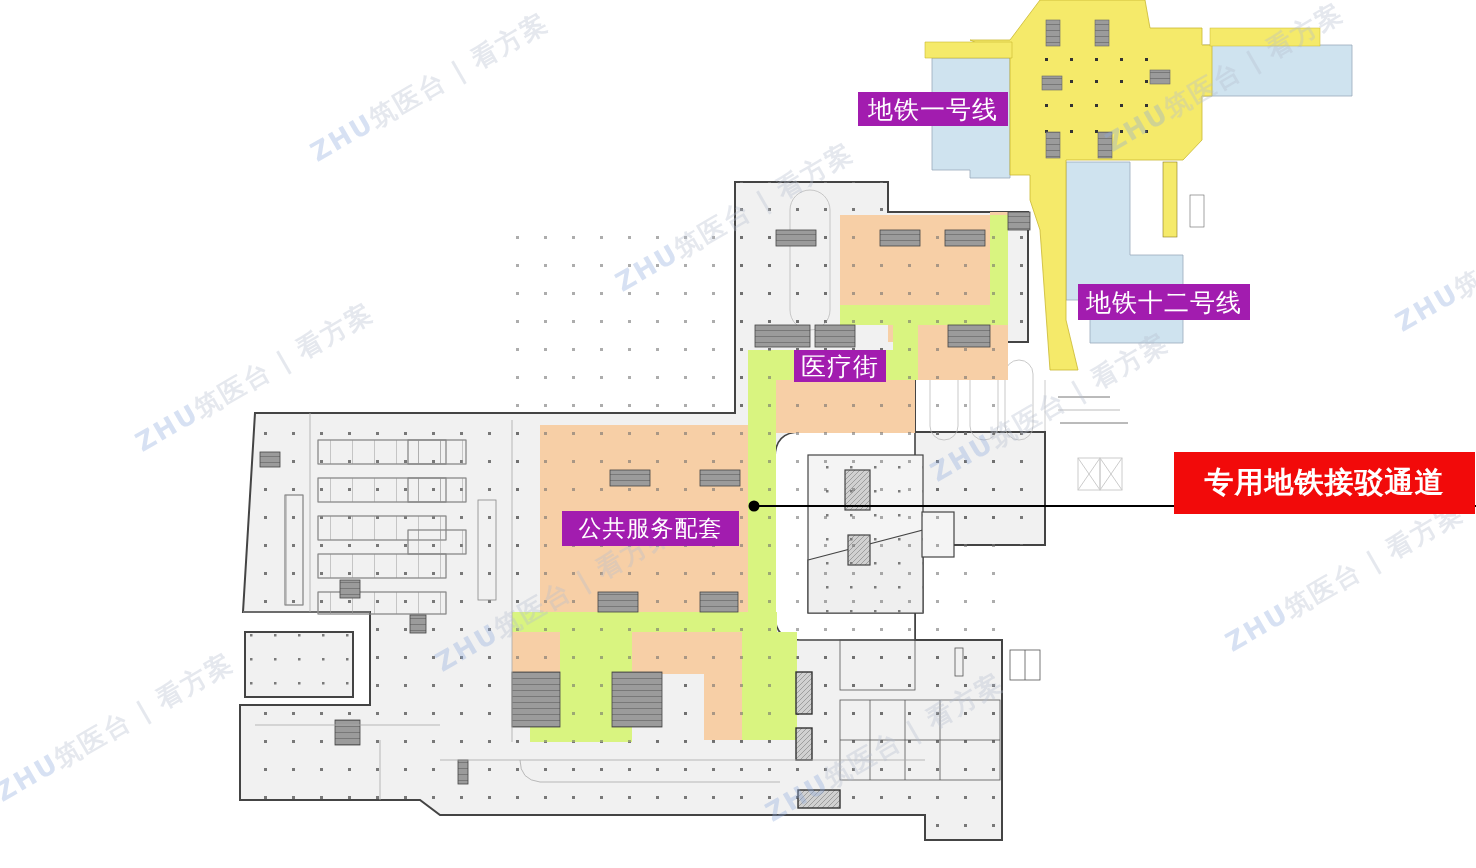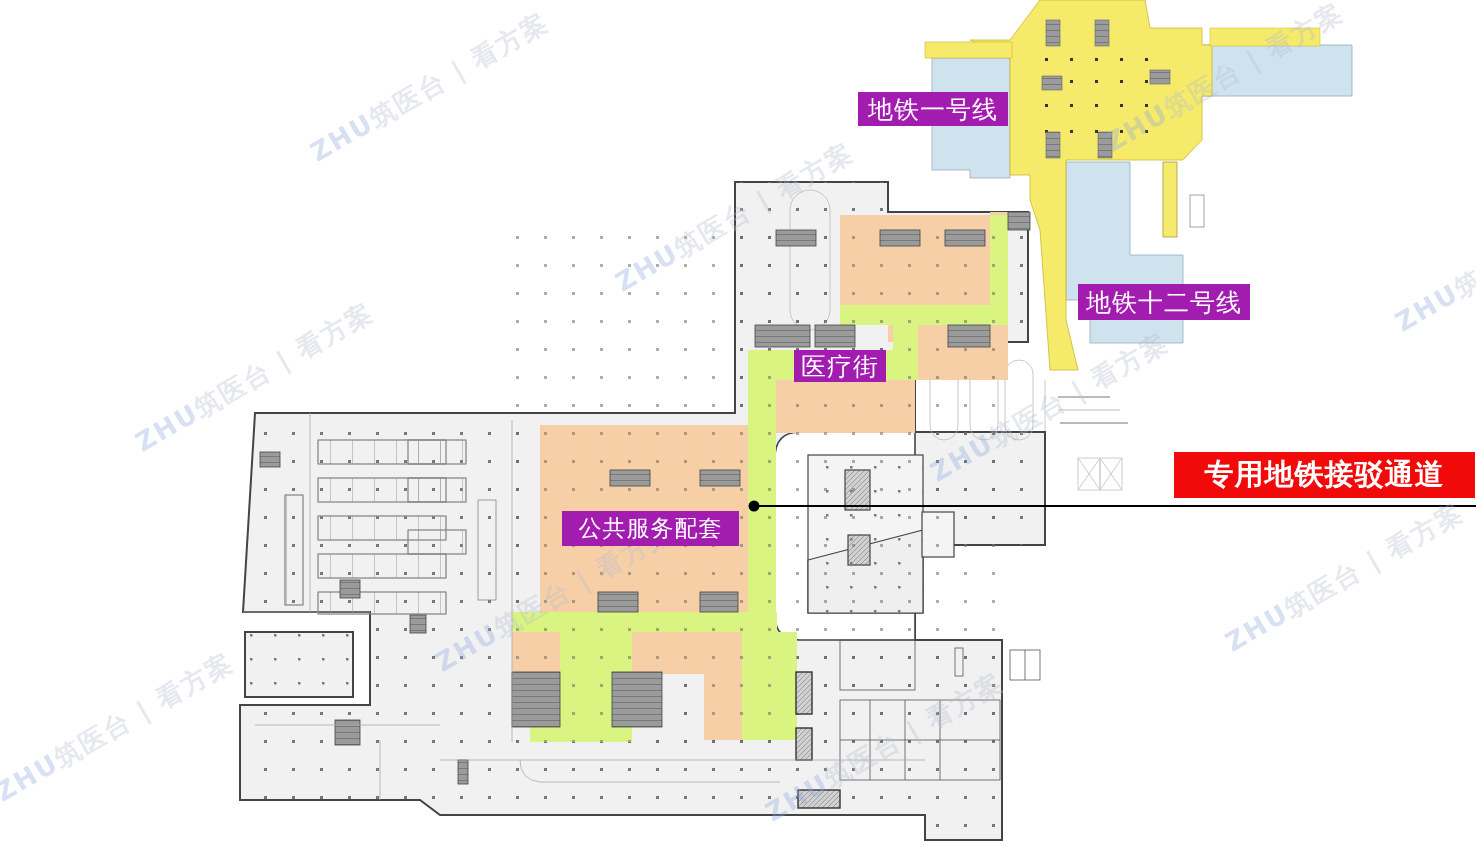--- a/index.html
+++ b/index.html
@@ -239,13 +239,13 @@
 <div class="watermark" style="left:1380px;top:240px;"><span class="brand">ZHU</span><span>筑医台 | 看方案</span></div>
 <div class="watermark" style="left:-20px;top:710px;"><span class="brand">ZHU</span><span>筑医台 | 看方案</span></div>
 <div class="watermark" style="left:750px;top:730px;"><span class="brand">ZHU</span><span>筑医台 | 看方案</span></div>
 <div class="watermark" style="left:915px;top:390px;"><span class="brand">ZHU</span><span>筑医台 | 看方案</span></div>
 <div class="watermark" style="left:1090px;top:60px;"><span class="brand">ZHU</span><span>筑医台 | 看方案</span></div>
 
 <div class="label pink" style="left:858px;top:92px;width:150px;height:34px;font-size:25px;">地铁一号线</div>
 <div class="label pink" style="left:1078px;top:261px;width:172px;height:36px;font-size:25px;margin-top:23px;">地铁十二号线</div>
 <div class="label pink" style="left:794px;top:350px;width:92px;height:32px;font-size:25px;font-family:Liberation Mono, monospace;">医疗街</div>
 <div class="label pink" style="left:562px;top:511px;width:177px;height:35px;font-size:23px;">公共服务配套</div>
-<div class="label red" style="left:1174px;top:452px;width:301px;height:46px;font-size:29px;">专用地铁接驳通道</div>
+<div class="label red" style="left:1174px;top:452px;width:301px;height:62px;font-size:29px;">专用地铁接驳通道</div>
 
 </body></html>

